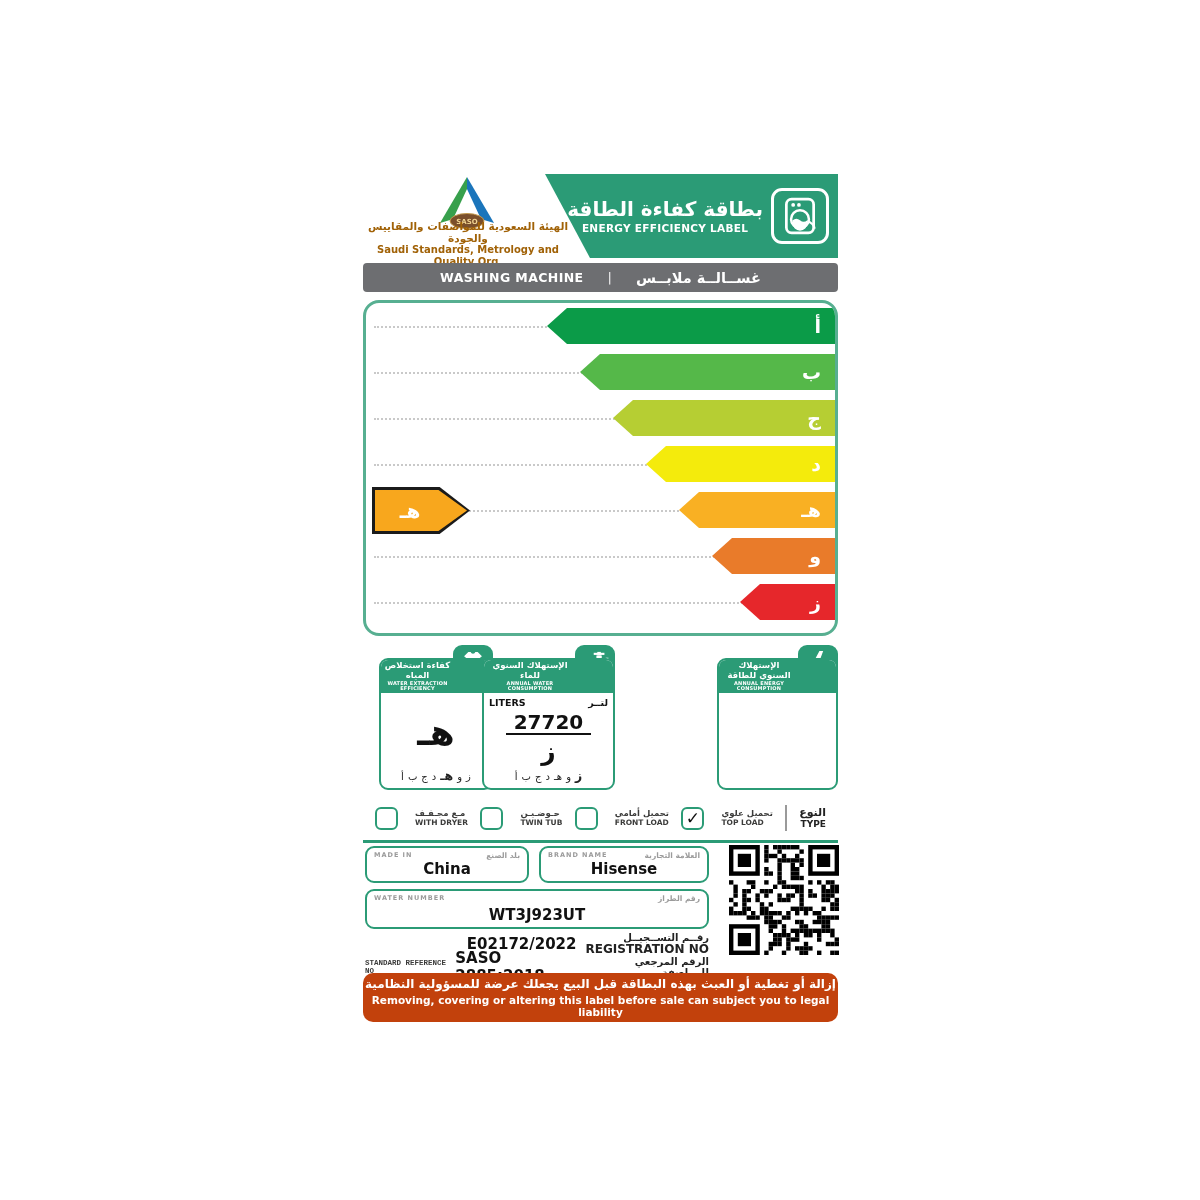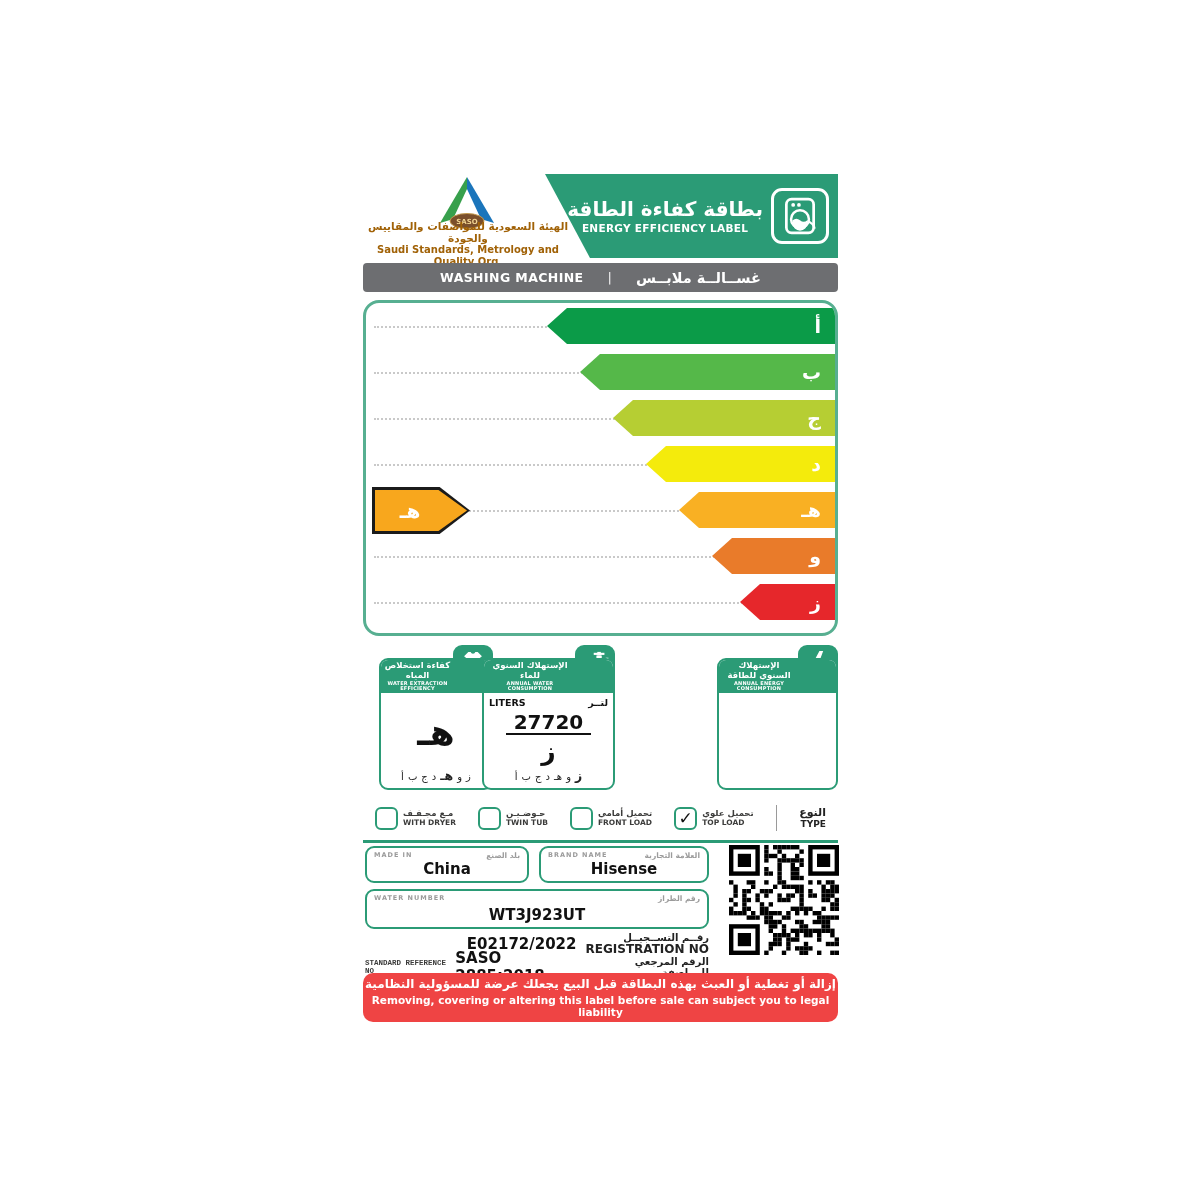--- a/index.html
+++ b/index.html
@@ -59,21 +59,21 @@
   .underlined { border-bottom:2.5px solid #111; padding:0 8px 1px; font-size:20px; }
   .mid-grade { font-size:25px; font-weight:bold; color:#111; line-height:1; direction:rtl; }
   .letters-row { display:flex; direction:ltr; gap:4px; align-items:baseline; font-size:10px; color:#222; }
   .letters-row span { direction:rtl; }
   .letters-row .hl { font-weight:bold; font-size:12.5px; }
   .grow-center { flex:1; display:flex; align-items:center; justify-content:center; }
 
   
   .type-row { position:absolute; left:0; top:628px; width:475px; height:36px; display:flex; align-items:center;
     justify-content:space-between; padding:0 12px; }
-  .opt { display:flex; align-items:center; gap:5px; }
+  .opt { display:flex; align-items:center; gap:17px; }
   .chk { width:23px; height:23px; border:2.5px solid #2B9B76; border-radius:6px; background:#fff;
     display:flex; align-items:center; justify-content:center; font-size:17px; font-weight:bold; color:#111; }
   .opt-label { display:flex; flex-direction:column; line-height:1.1; color:#3c3c3b; }
   .ol-ar { font-size:8.5px; font-weight:bold; direction:rtl; text-align:left; }
   .ol-en { font-size:7.5px; font-weight:bold; }
   .type-divider { width:1.5px; height:26px; background:#9a9a9a; }
   .type-label { display:flex; flex-direction:column; line-height:1.15; color:#222; text-align:right; }
   .tl-ar { font-size:11px; font-weight:bold; direction:rtl; }
   .tl-en { font-size:9px; font-weight:bold; }
 
@@ -94,21 +94,21 @@
   .rl-ar { font-size:10px; font-weight:bold; direction:rtl; }
   .rl-en { font-size:12px; font-weight:bold; }
   .std-row { position:absolute; left:2px; top:786px; width:344px; height:18px; display:flex; align-items:center;
     justify-content:space-between; color:#222; }
   .std-en { font-size:7.5px; font-weight:bold; color:#3c3c3b;font-family:Liberation Mono, monospace; }
   .std-val { font-size:15px; font-weight:bold; color:#111; }
   .std-ar { font-size:10px; font-weight:bold; direction:rtl; }
   .qr { position:absolute; left:366px; top:673px; width:110px; height:110px; }
 
   
-  .footer { position:absolute; left:0; top:801px; width:475px; height:49px; background:#ef4444; border-radius:10px;
+  .footer { position:absolute; left:0; top:801px; width:475px; height:49px; background:#c2410c; border-radius:10px;
     display:flex; flex-direction:column; align-items:center; justify-content:center; gap:3px; color:#fff; text-align:center; }
   .ft-ar { font-size:12px; font-weight:bold; direction:rtl; }
   .ft-en { font-size:10.5px; font-weight:bold; }
 </style>
 </head>
 <body>
 
 <div class="canvas">
   <div class="label">
 

